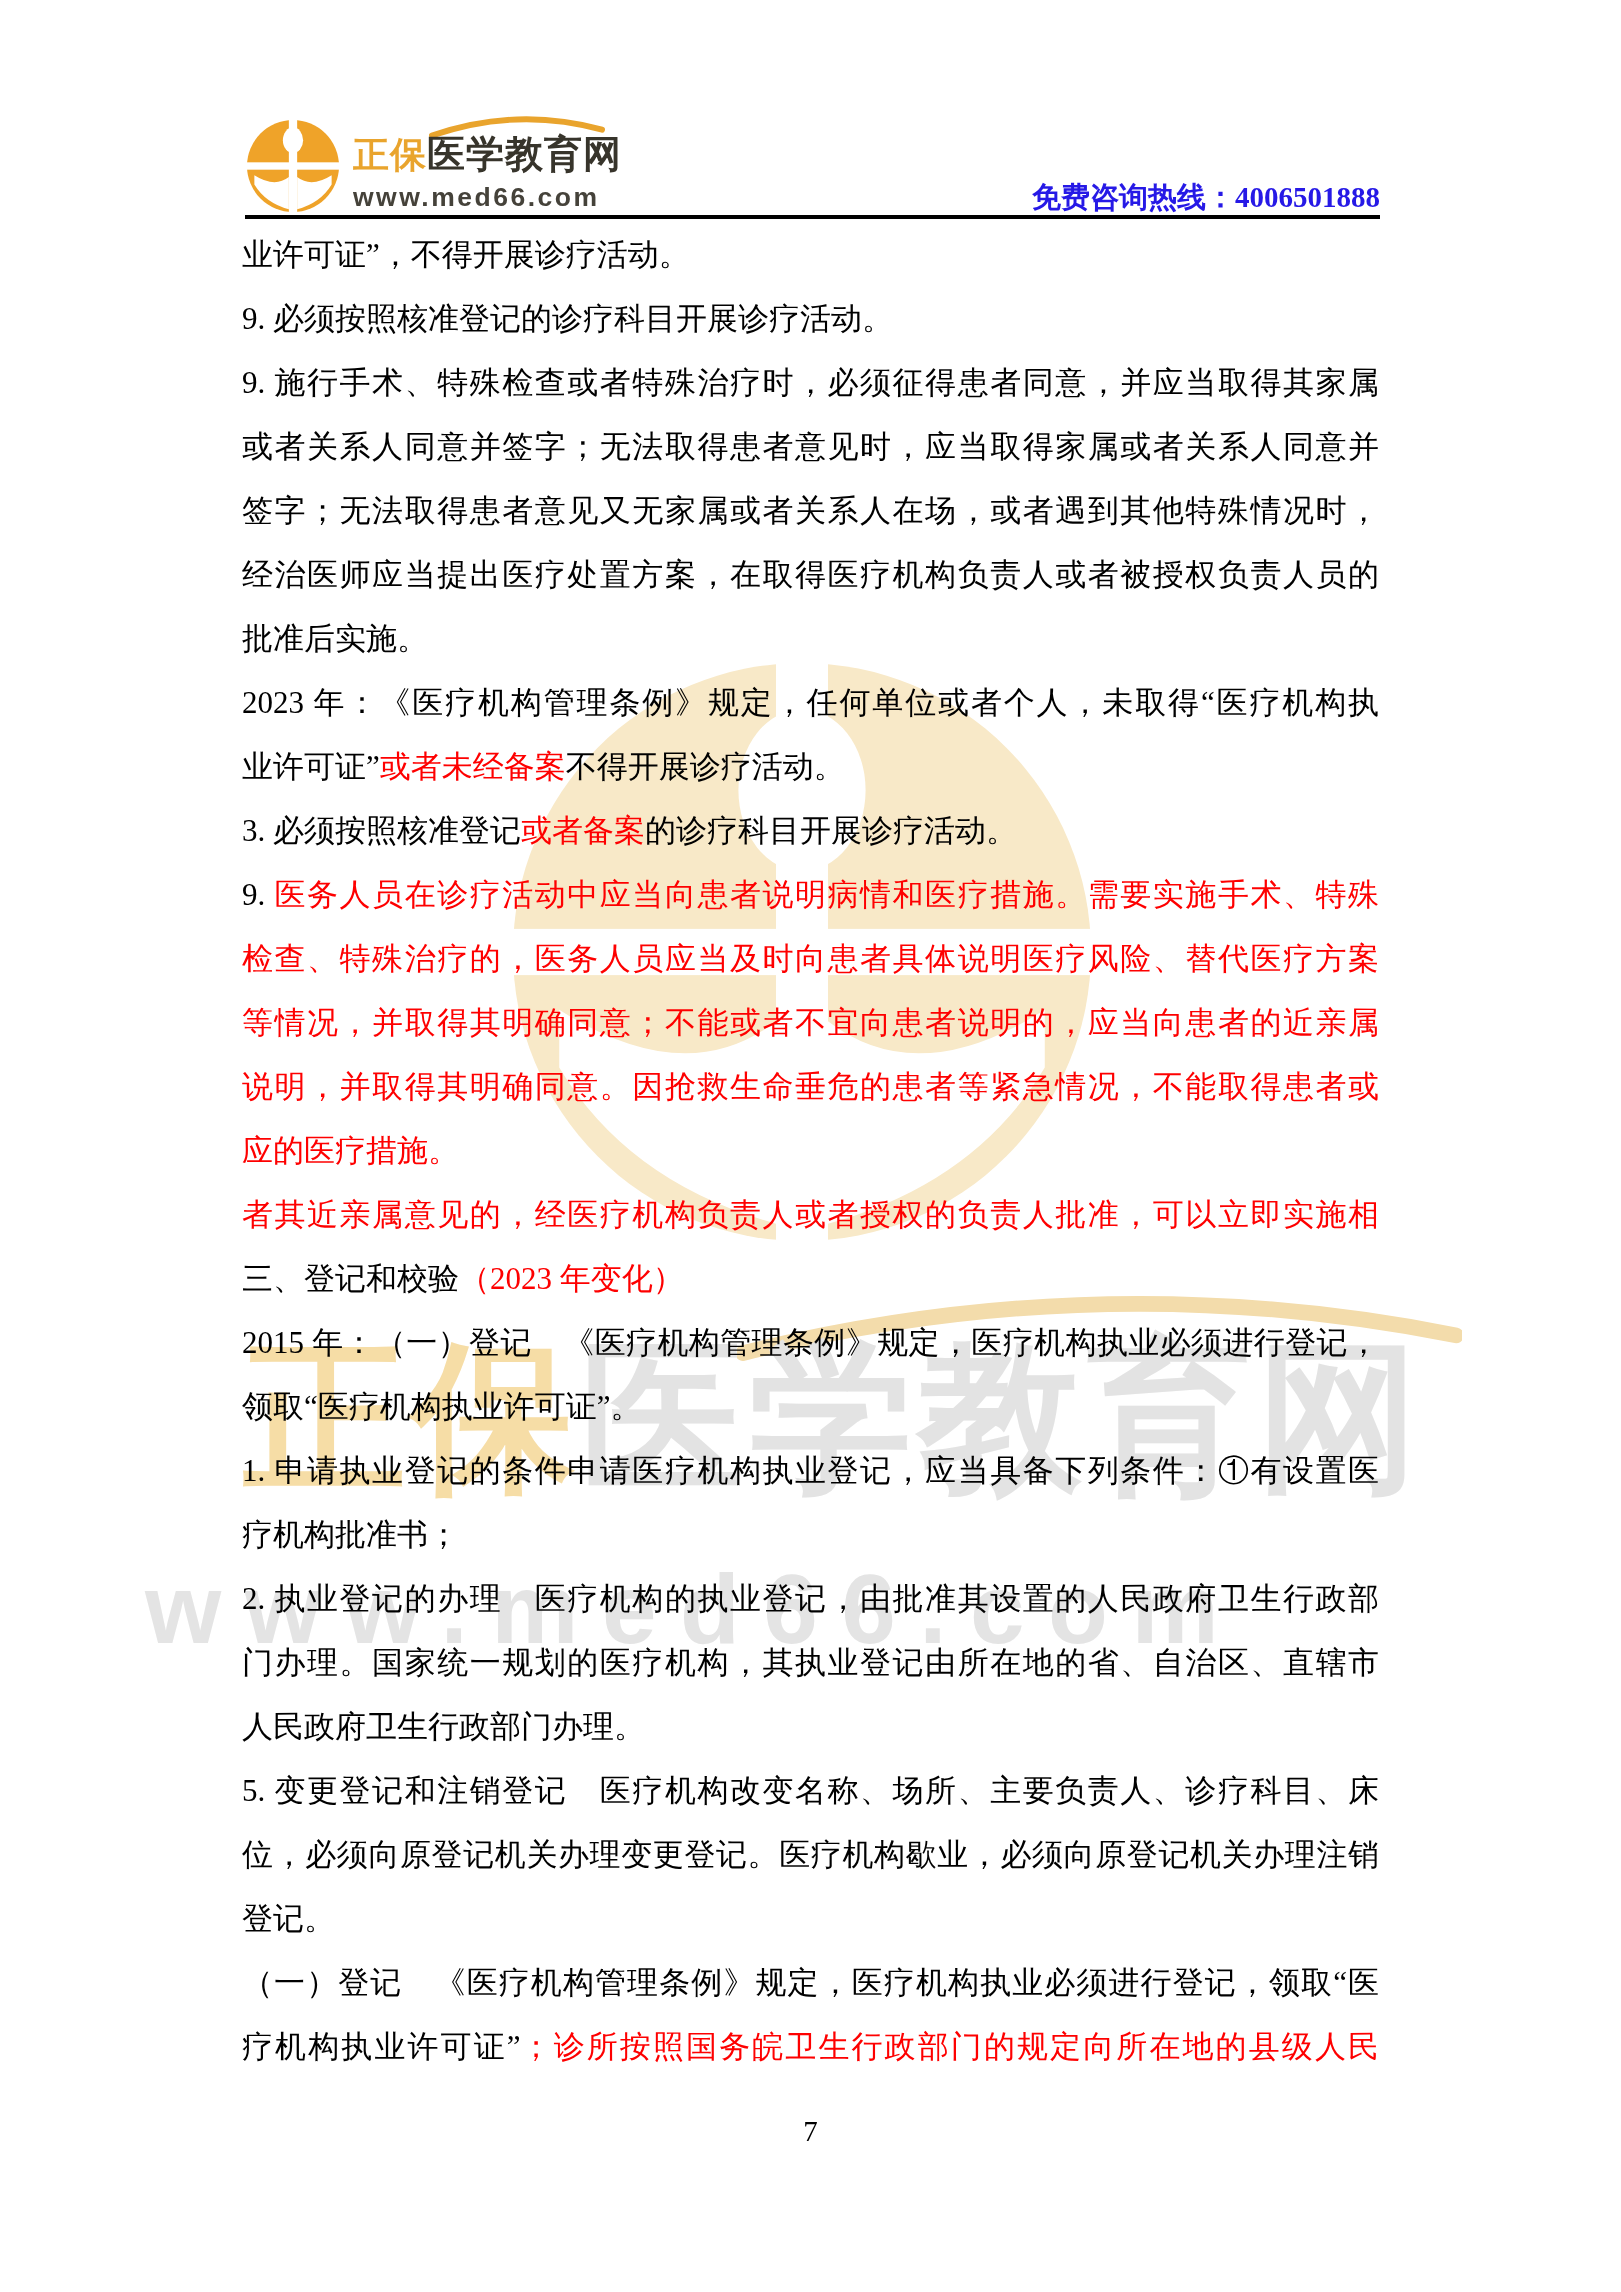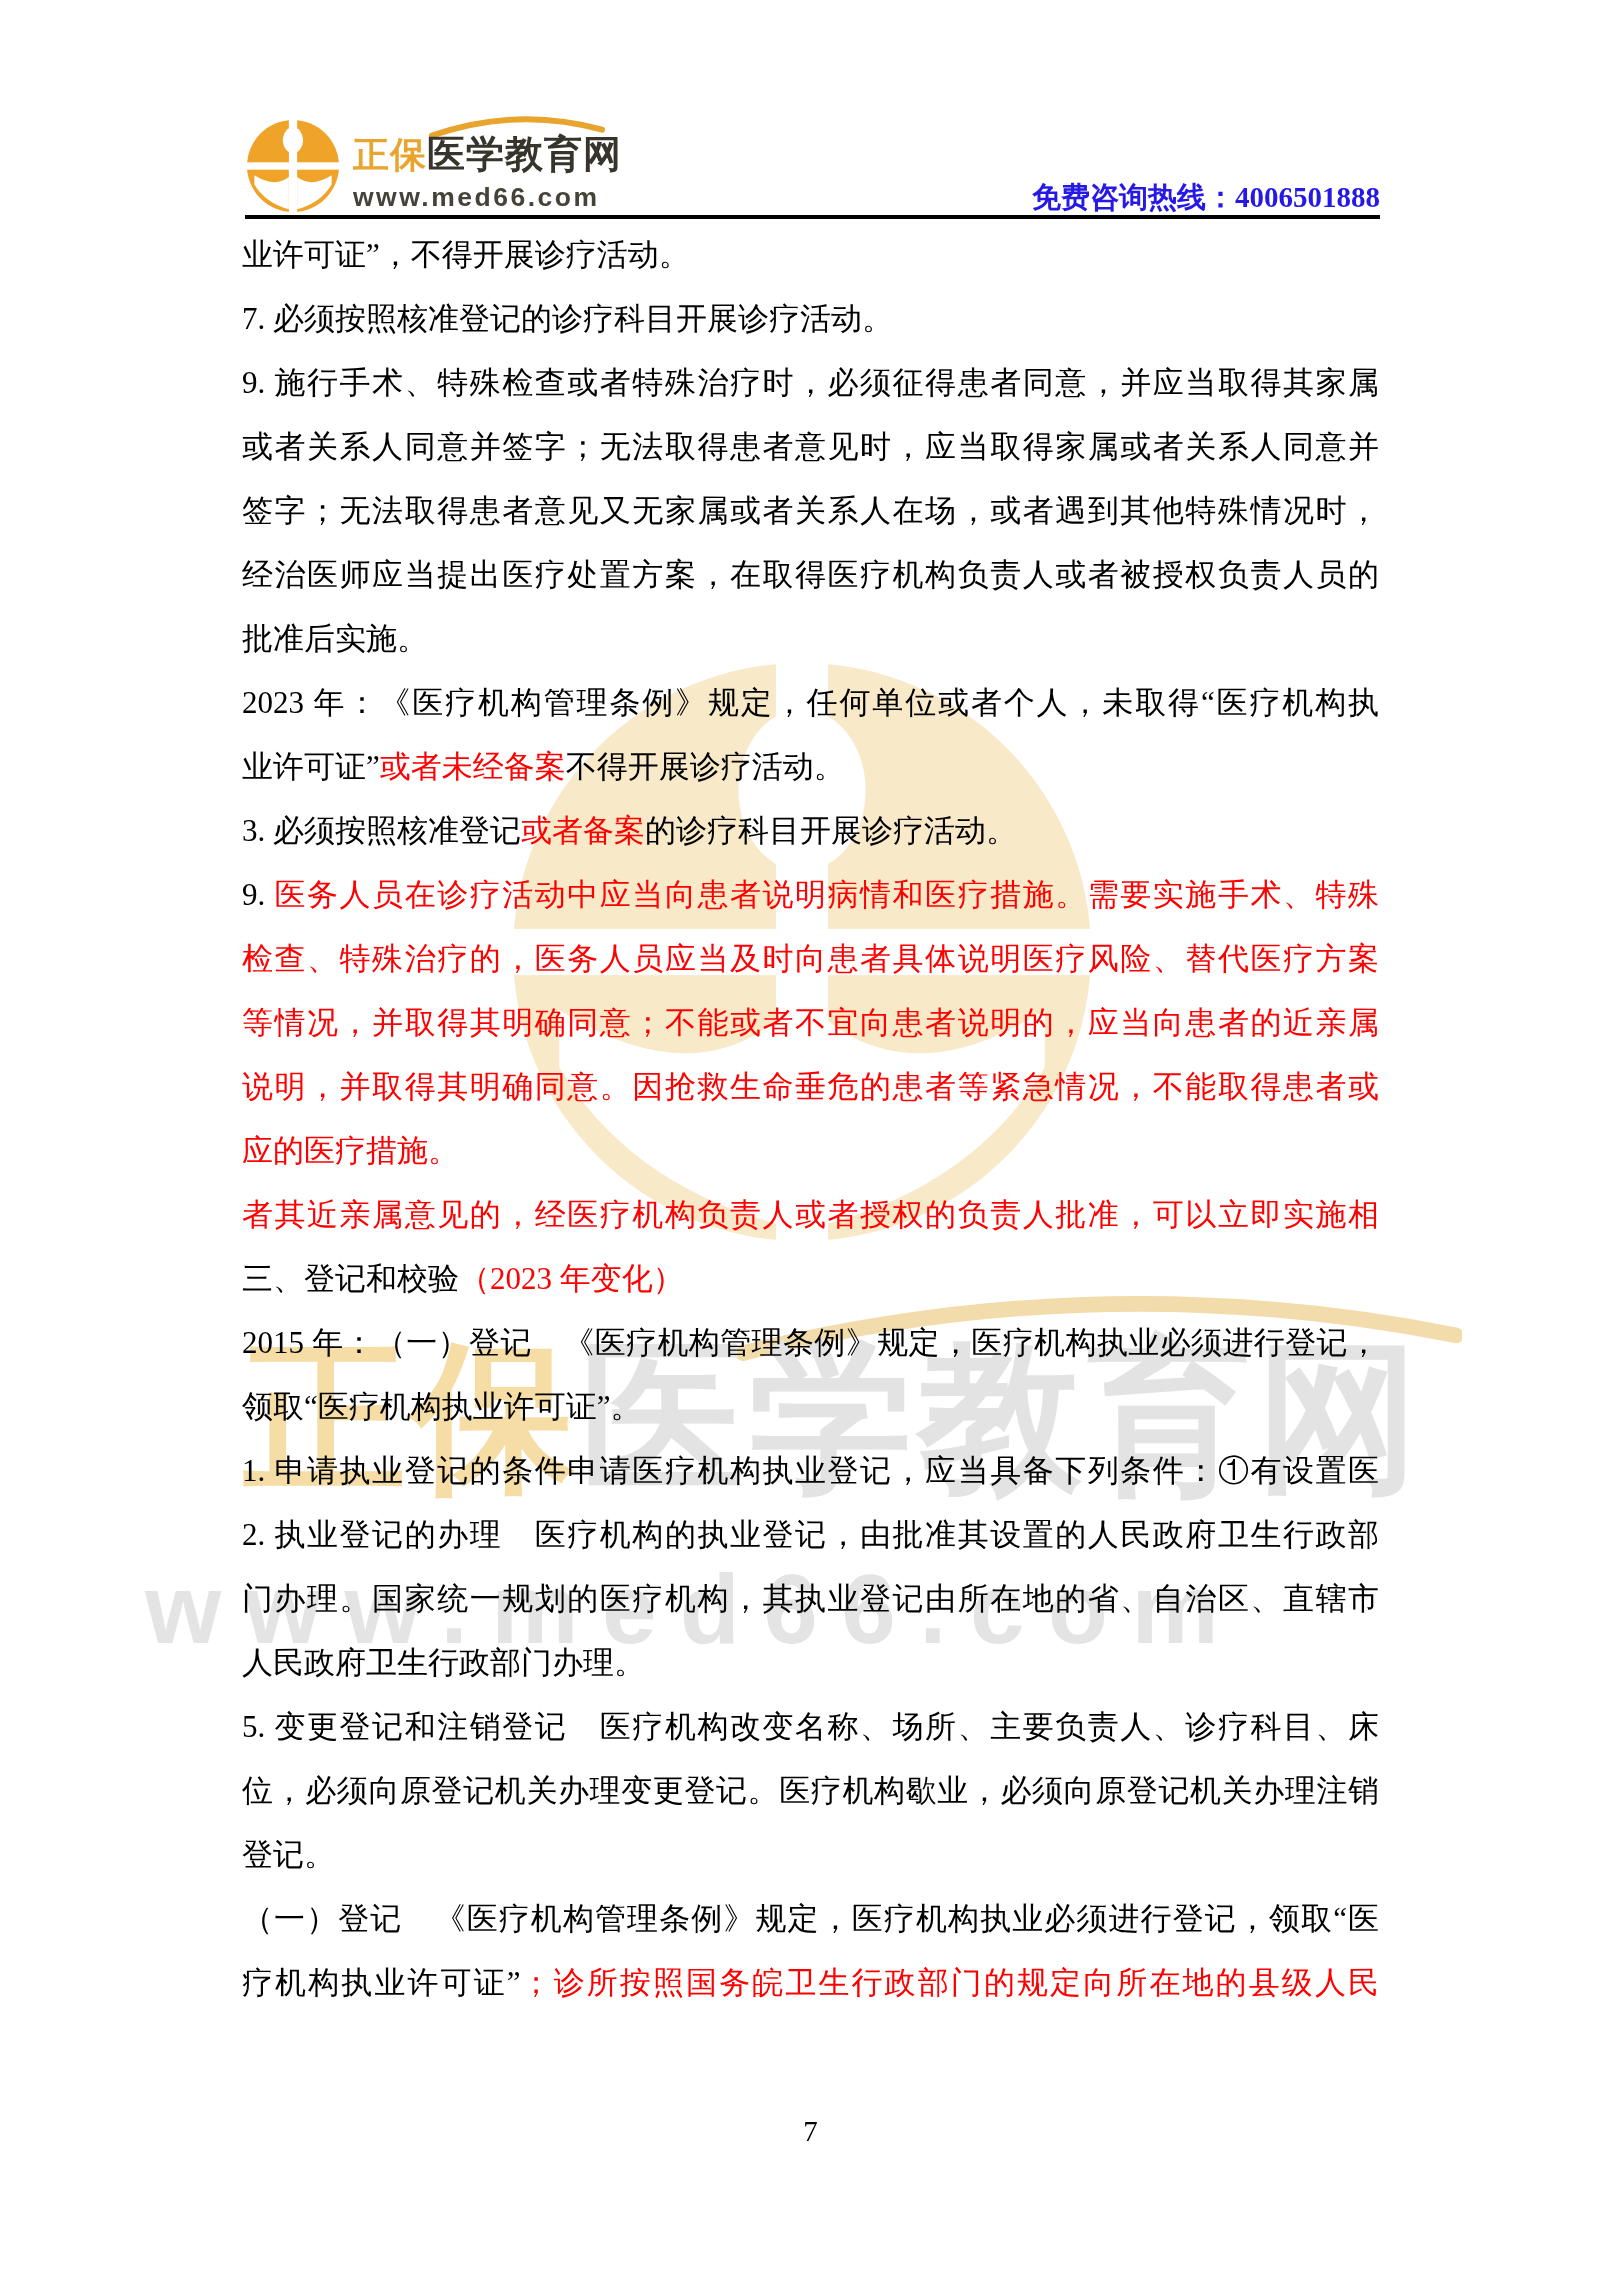--- a/index.html
+++ b/index.html
@@ -108,39 +108,40 @@
     <div class="logo-row">
       <span class="logo-zb">正保</span><span class="logo-rest">医学教育网</span>
     </div>
     <div class="logo-url">www.med66.com</div>
     <div class="hotline">免费咨询热线：4006501888</div>
     <div class="header-rule"></div>
   </div>
 
   <div class="content">
       <div class="line"><span>业许可证”，不得开展诊疗活动。</span></div>
-      <div class="line"><span>7. 必须按照核准登记的诊疗科目开展诊疗活动。</span></div>
+      <div class="line"><span>9. 必须按照核准登记的诊疗科目开展诊疗活动。</span></div>
       <div class="line fill"><span>9. 施行手术、特殊检查或者特殊治疗时，必须征得患者同意，并应当取得其家属</span></div>
       <div class="line fill"><span>或者关系人同意并签字；无法取得患者意见时，应当取得家属或者关系人同意并</span></div>
       <div class="line fill"><span>签字；无法取得患者意见又无家属或者关系人在场，或者遇到其他特殊情况时，</span></div>
       <div class="line fill"><span>经治医师应当提出医疗处置方案，在取得医疗机构负责人或者被授权负责人员的</span></div>
       <div class="line"><span>批准后实施。</span></div>
       <div class="line fill"><span>2023 年：《医疗机构管理条例》规定，任何单位或者个人，未取得“医疗机构执</span></div>
       <div class="line"><span>业许可证”</span><span class="red">或者未经备案</span><span>不得开展诊疗活动。</span></div>
       <div class="line"><span>3. 必须按照核准登记</span><span class="red">或者备案</span><span>的诊疗科目开展诊疗活动。</span></div>
       <div class="line fill"><span>9. </span><span class="red">医务人员在诊疗活动中应当向患者说明病情和医疗措施。需要实施手术、特殊</span></div>
       <div class="line fill"><span class="red">检查、特殊治疗的，医务人员应当及时向患者具体说明医疗风险、替代医疗方案</span></div>
       <div class="line fill"><span class="red">等情况，并取得其明确同意；不能或者不宜向患者说明的，应当向患者的近亲属</span></div>
       <div class="line fill"><span class="red">说明，并取得其明确同意。因抢救生命垂危的患者等紧急情况，不能取得患者或</span></div>
       <div class="line"><span class="red">应的医疗措施。</span></div>
       <div class="line fill"><span class="red">者其近亲属意见的，经医疗机构负责人或者授权的负责人批准，可以立即实施相</span></div>
       <div class="line"><span class="bold">三、登记和校验</span><span class="red">（2023 年变化）</span></div>
       <div class="line fill"><span>2015 年：（一）登记　《医疗机构管理条例》规定，医疗机构执业必须进行登记，</span></div>
       <div class="line"><span>领取“医疗机构执业许可证”。</span></div>
       <div class="line fill"><span>1. 申请执业登记的条件申请医疗机构执业登记，应当具备下列条件：①有设置医</span></div>
+      <div class="line"><span>疗机构批准书；</span></div>
       <div class="line fill"><span>2. 执业登记的办理　医疗机构的执业登记，由批准其设置的人民政府卫生行政部</span></div>
       <div class="line fill"><span>门办理。国家统一规划的医疗机构，其执业登记由所在地的省、自治区、直辖市</span></div>
       <div class="line"><span>人民政府卫生行政部门办理。</span></div>
       <div class="line fill"><span>5. 变更登记和注销登记　医疗机构改变名称、场所、主要负责人、诊疗科目、床</span></div>
       <div class="line fill"><span>位，必须向原登记机关办理变更登记。医疗机构歇业，必须向原登记机关办理注销</span></div>
       <div class="line"><span>登记。</span></div>
       <div class="line fill"><span>（一）登记　《医疗机构管理条例》规定，医疗机构执业必须进行登记，领取“医</span></div>
       <div class="line fill"><span>疗机构执业许可证”</span><span class="red">；诊所按照国务皖卫生行政部门的规定向所在地的县级人民</span></div>
     </div>
 

